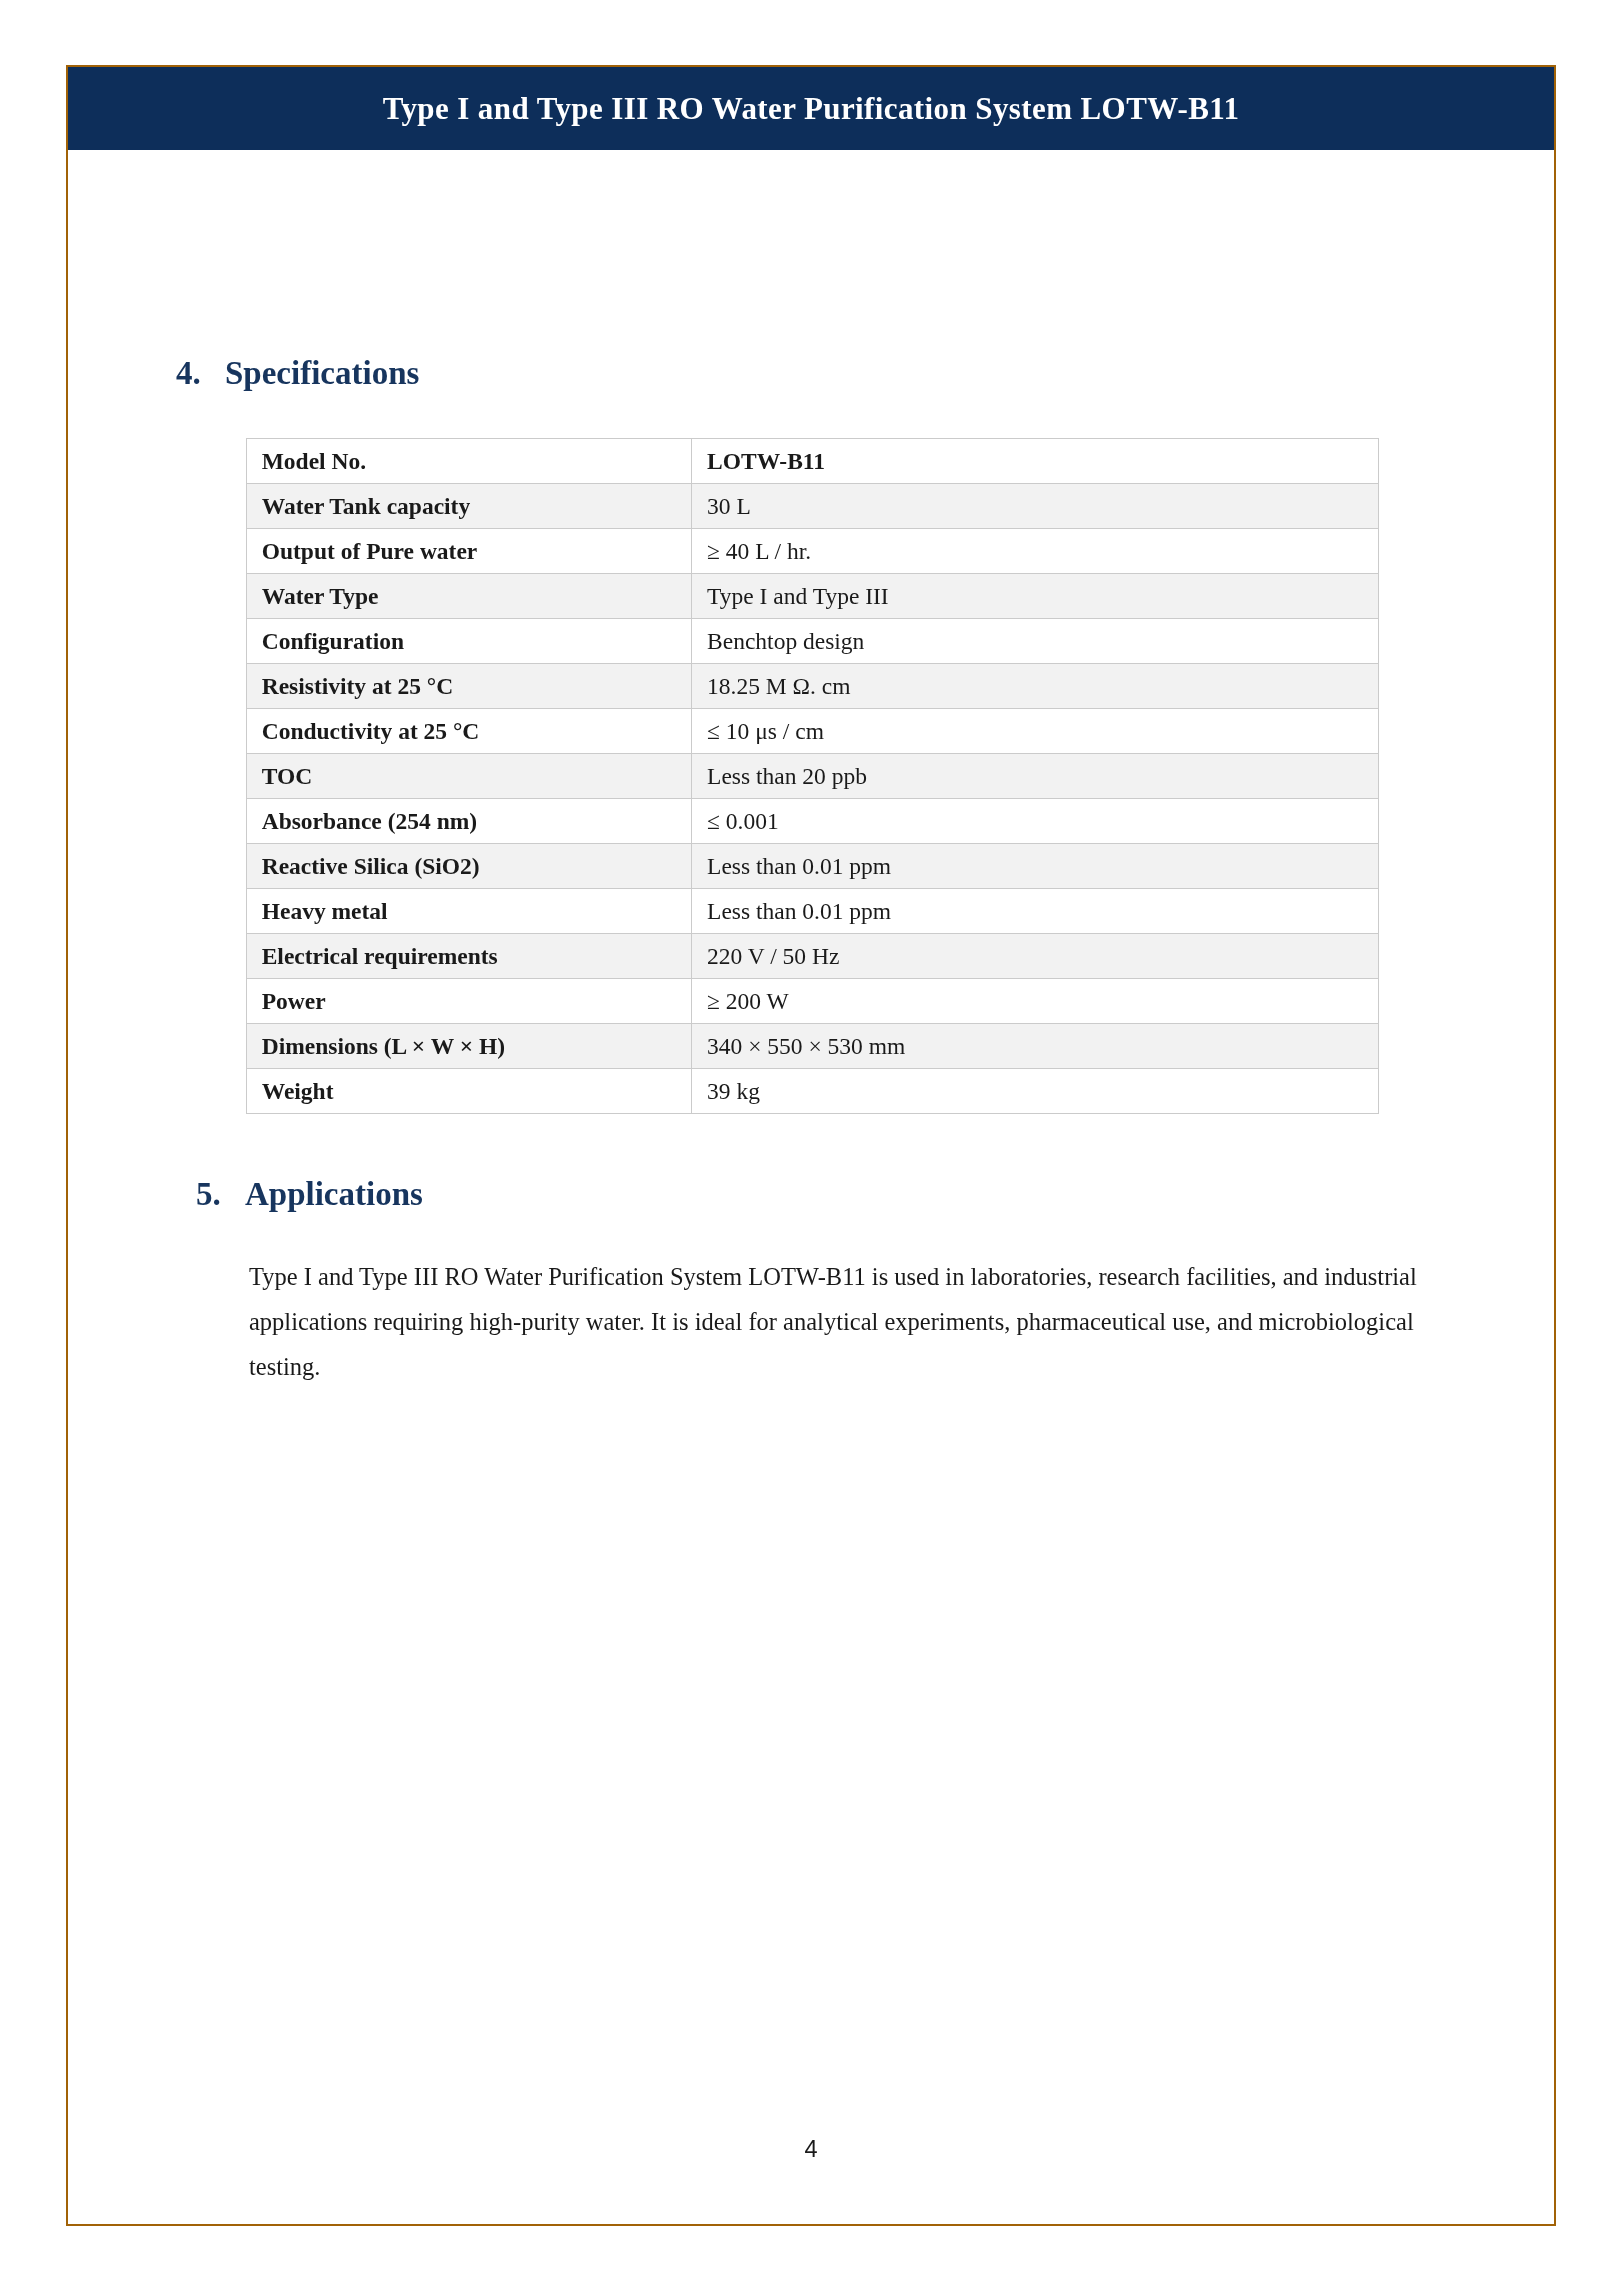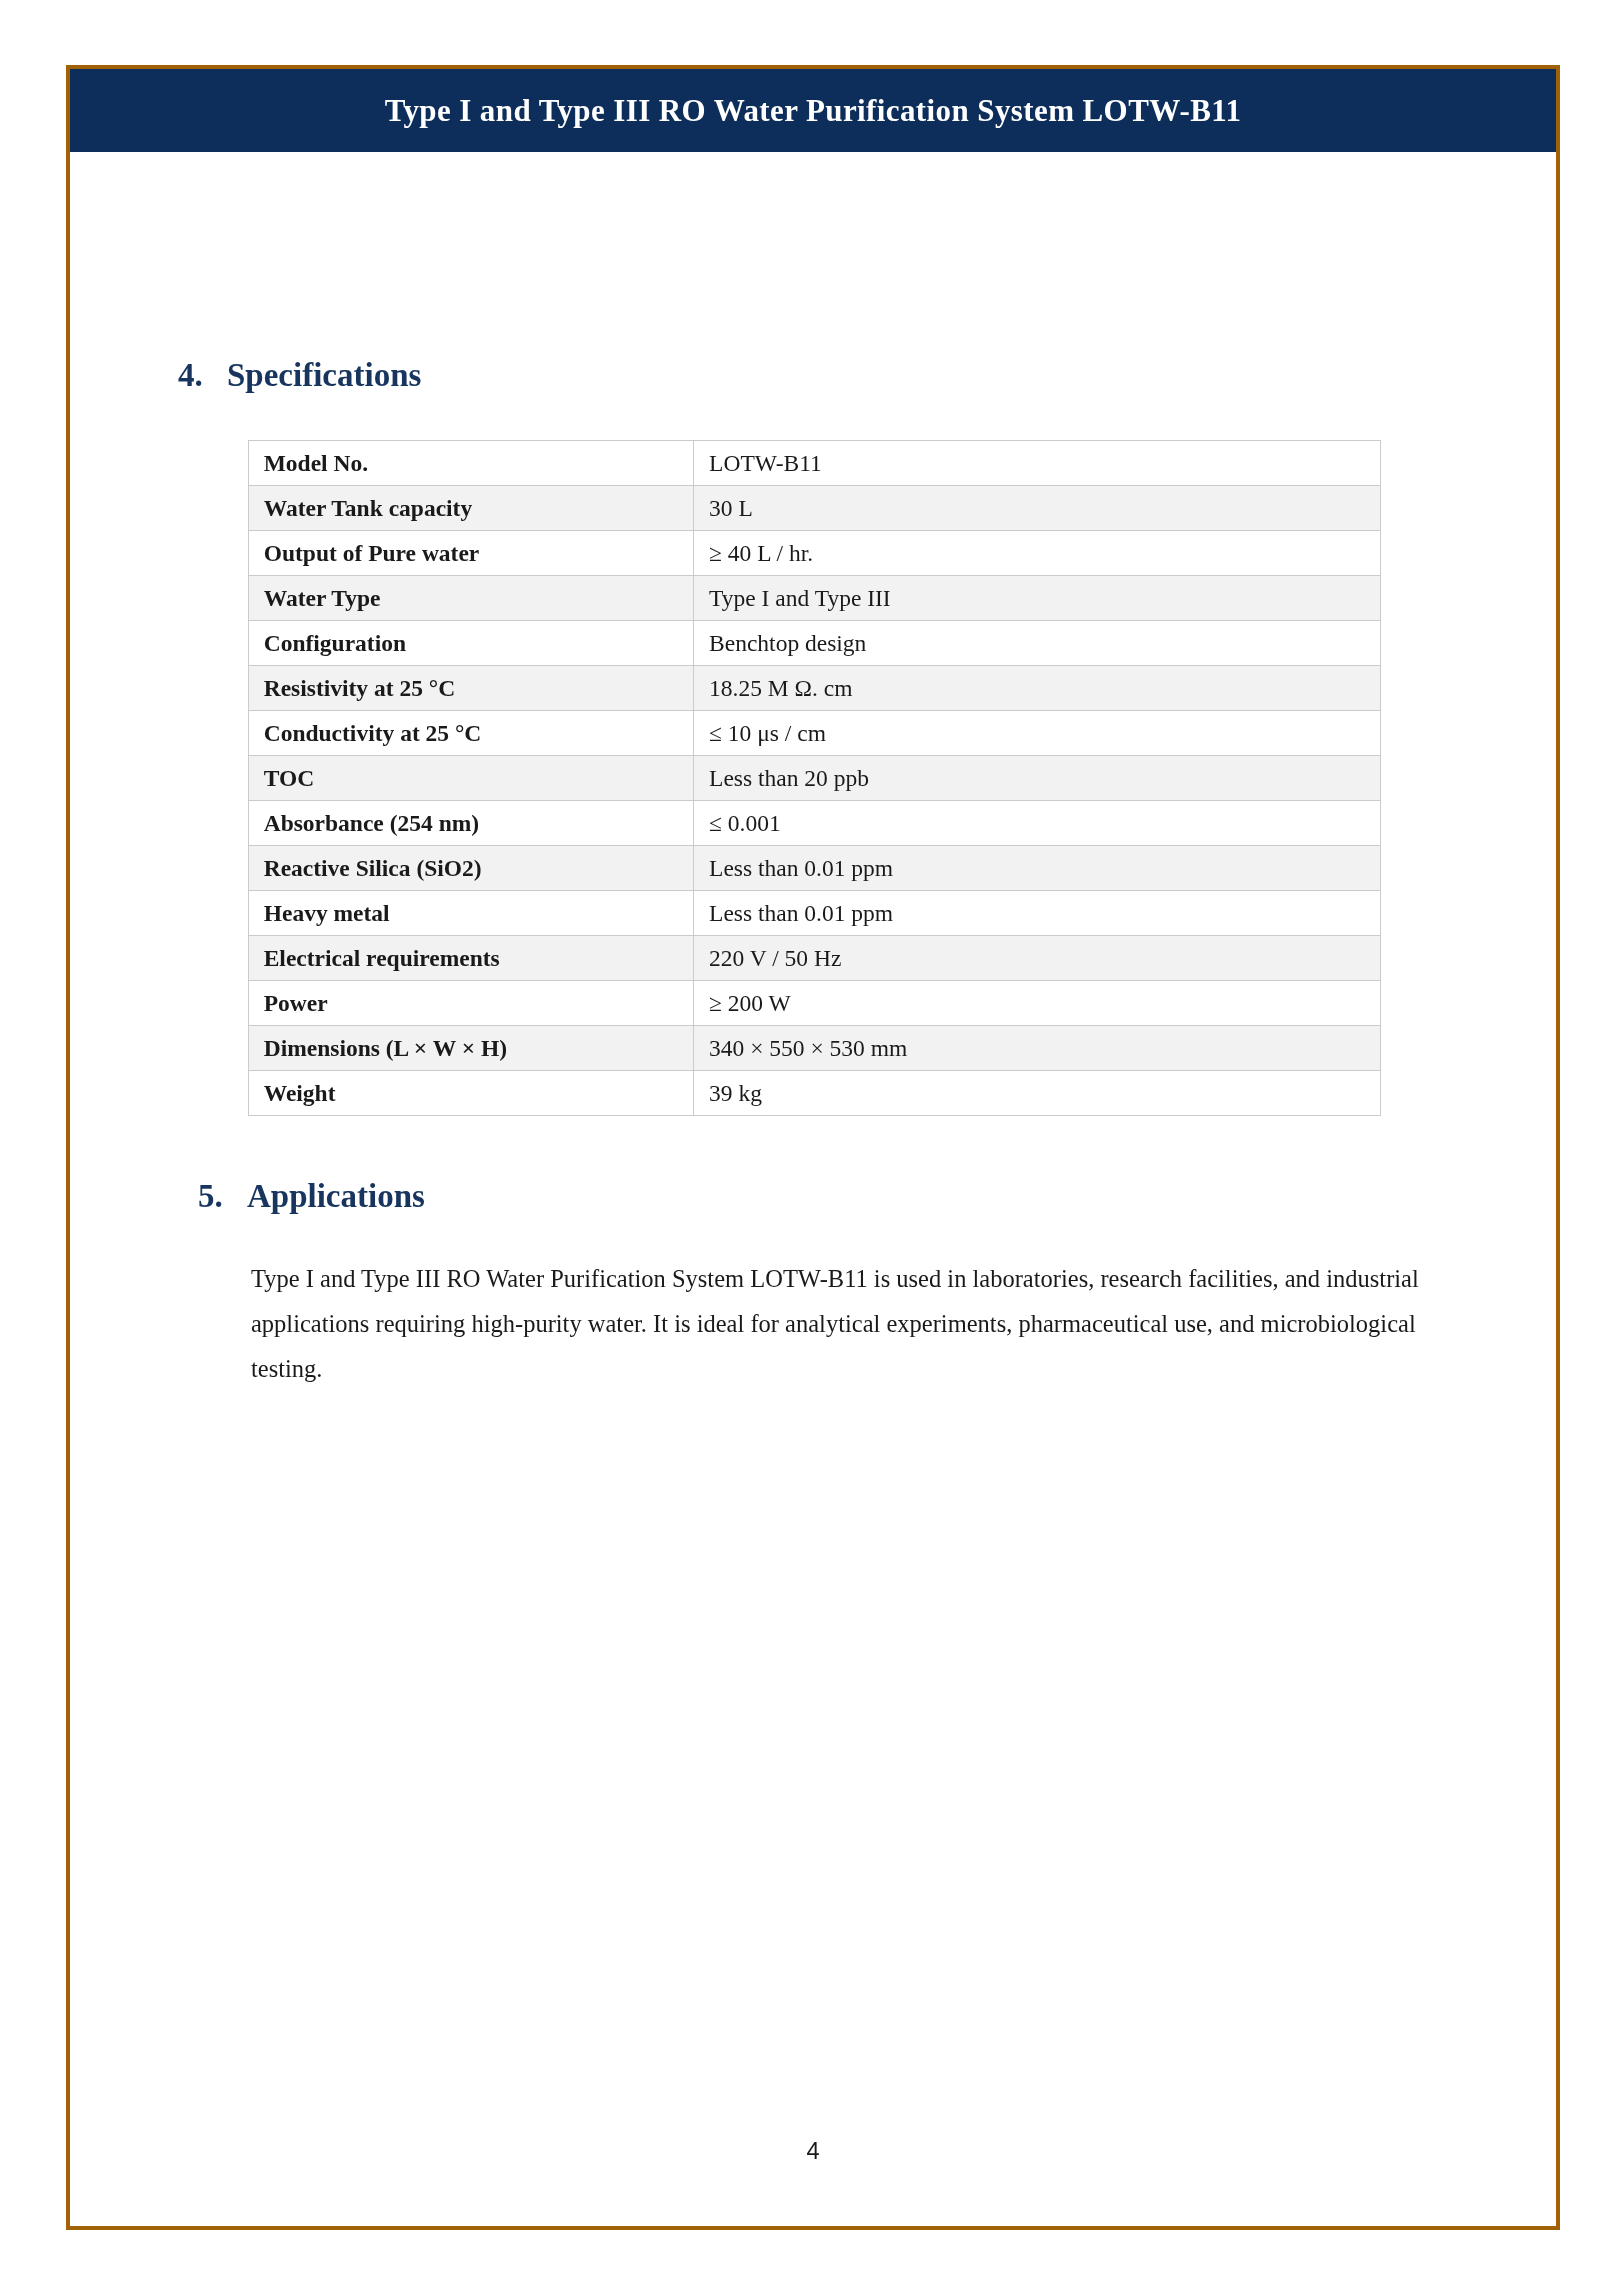--- a/index.html
+++ b/index.html
@@ -13,21 +13,21 @@
     position: relative;
     font-family: "Liberation Serif", serif;
     color: #1a1a1a;
   }
   .frame {
     position: absolute;
     left: 66px;
     top: 65px;
     width: 1486px;
     height: 2157px;
-    border: 4px solid #a16207;
+    border: 2px solid #a16207;
     background: #ffffff;
   }
   .banner {
     height: 83px;
     background: #0d2e5a;
     display: flex;
     align-items: center;
     justify-content: center;
   }
   .banner-title {
@@ -63,21 +63,21 @@
     padding: 0 14.7px;
     vertical-align: middle;
     overflow: hidden;
     white-space: nowrap;
   }
   .spec-table td.label-cell {
     width: 415px;
     font-weight: bold;
   }
   .spec-table tr:nth-child(even) { background: #f2f2f2; }
-  .spec-table td.value-bold { font-weight: normal; }
+  .spec-table td.value-bold { font-weight: bold; }
   .apps-paragraph {
     margin: 37px 0 0 181px;
     width: 1184px;
     font-size: 24.5px;
     line-height: 45px;
     text-align: left;
   }
   .page-number {
     position: absolute;
     bottom: 61px;

